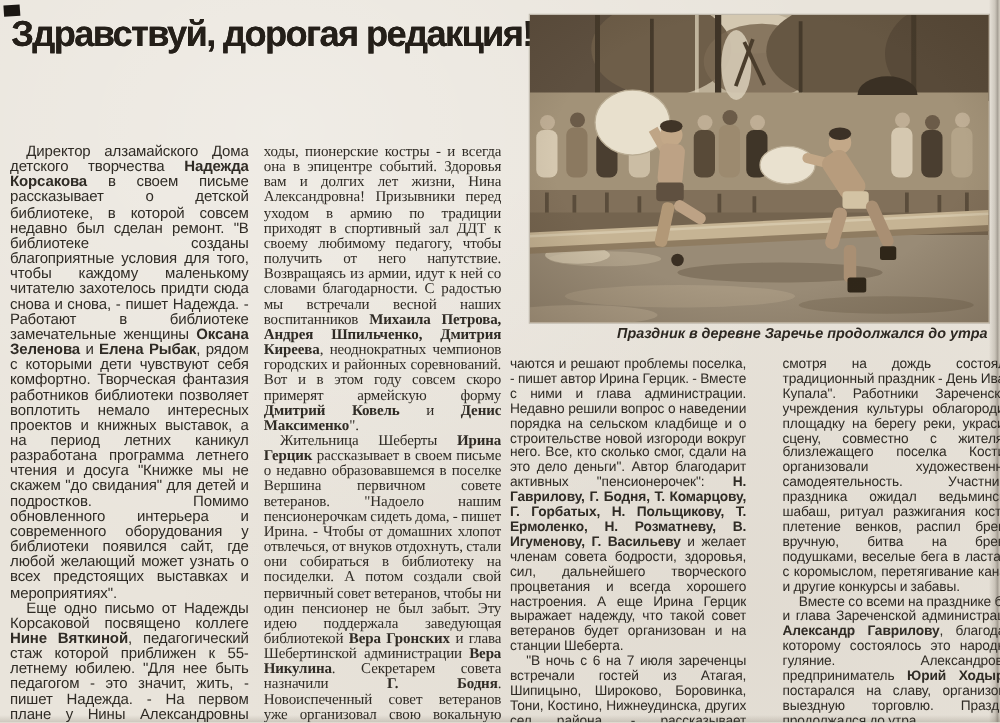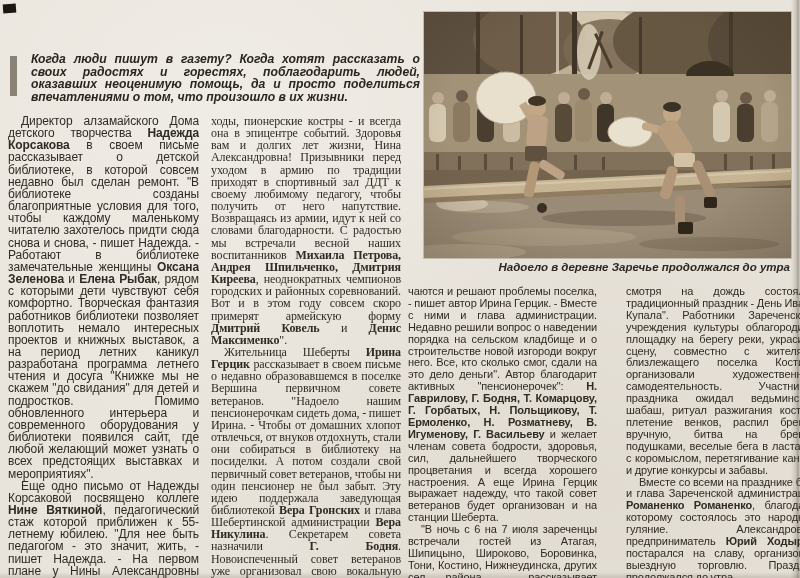--- a/index.html
+++ b/index.html
@@ -37,25 +37,22 @@
 </style>
 </head>
 <body>
 
 <div class="page">
 
   <div class="corner-mark"></div>
   <div class="edge-right"></div>
   <div class="edge-bottom"></div>
 
+  <h1 class="headline">Здравствуй, дорогая редакция!</h1>
 
-  <div class="lead">
-    <div class="lead-bar"></div>
-    <p class="lead-text">Когда люди пишут в газету? Когда хотят рассказать о своих радостях и горестях, поблагодарить людей, оказавших неоценимую помощь, да и просто поделиться впечатлениями о том, что произошло в их жизни.</p>
-  </div>
 
   <div class="photo">
     <svg viewBox="0 0 367 246" preserveAspectRatio="none">
       <defs>
         <radialGradient id="vig" cx="50%" cy="45%" r="75%">
           <stop offset="60%" stop-color="rgba(60,45,28,0)"></stop>
           <stop offset="100%" stop-color="rgba(60,45,28,0.25)"></stop>
         </radialGradient>
       </defs>
 
@@ -160,36 +157,36 @@
         <rect x="243" y="154" width="11" height="34" rx="5" fill="#b2977a" transform="rotate(16 248 158)"></rect>
         <rect x="251" y="184" width="10" height="30" rx="4" fill="#a98f73"></rect>
         <rect x="254" y="210" width="15" height="12" rx="2" fill="#2f2619"></rect>
         <rect x="268" y="149" width="10" height="40" rx="5" fill="#a98f73" transform="rotate(-24 272 152)"></rect>
         <rect x="280" y="185" width="13" height="11" rx="2" fill="#2f2619"></rect>
       </g>
       <rect x="0" y="0" width="367" height="246" fill="url(#vig)"></rect>
     </svg>
   </div>
 
-  <p class="caption">Надоело в деревне Заречье продолжался до утра</p>
+  <p class="caption">Праздник в деревне Заречье продолжался до утра</p>
 
   <div class="col col-1">
 
   <p class="indent"><span>Директор алзамайского Дома детского творчества </span><span class="b">Надежда Корсакова</span><span> в своем письме рассказывает о детской библиотеке, в которой совсем недавно был сделан ремонт. "В библиотеке созданы благоприятные условия для того, чтобы каждому маленькому читателю захотелось придти сюда снова и снова, - пишет Надежда. - Работают в библиотеке замечательные женщины </span><span class="b">Оксана Зеленова</span><span> и </span><span class="b">Елена Рыбак</span><span>, рядом с которыми дети чувствуют себя комфортно. Творческая фантазия работников библиотеки позволяет воплотить немало интересных проектов и книжных выставок, а на период летних каникул разработана программа летнего чтения и досуга "Книжке мы не скажем "до свидания" для детей и подростков. Помимо обновленного интерьера и современного оборудования у библиотеки появился сайт, где любой желающий может узнать о всех предстоящих выставках и мероприятиях".</span></p>
       <p class="indent"><span>Еще одно письмо от Надежды Корсаковой посвящено коллеге </span><span class="b">Нине Вяткиной</span><span>, педагогический стаж которой приближен к 55-летнему юбилею. "Для нее быть педагогом - это значит, жить, - пишет Надежда. - На первом плане у Нины Александровны простое человеческое желание помочь, подбодрить, приласкать, посочувствовать, успокоить. Но умеет она и потребовать, добиться поставленной цели. Годы идут, а покой ей только снится. Спортивные эстафеты в зале под громкие крики болельщиков, военизированные эстафеты на улице, когда ни снег, ни ветер нипочем, по-</span></p>
     </div>
   <div class="col col-2">
 
   <p><span>ходы, пионерские костры - и всегда она в эпицентре событий. Здоровья вам и долгих лет жизни, Нина Александровна! Призывники перед уходом в армию по традиции приходят в спортивный зал ДДТ к своему любимому педагогу, чтобы получить от него напутствие. Возвращаясь из армии, идут к ней со словами благодарности. С радостью мы встречали весной наших воспитанников </span><span class="b">Михаила Петрова, Андрея Шпильченко, Дмитрия Киреева</span><span>, неоднократных чемпионов городских и районных соревнований. Вот и в этом году совсем скоро примерят армейскую форму </span><span class="b">Дмитрий Ковель</span><span> и </span><span class="b">Денис Максименко</span><span>".</span></p>
       <p class="indent"><span>Жительница Шеберты </span><span class="b">Ирина Герцик</span><span> рассказывает в своем письме о недавно образовавшемся в поселке Вершина первичном совете ветеранов. "Надоело нашим пенсионерочкам сидеть дома, - пишет Ирина. - Чтобы от домашних хлопот отвлечься, от внуков отдохнуть, стали они собираться в библиотеку на посиделки. А потом создали свой первичный совет ветеранов, чтобы ни один пенсионер не был забыт. Эту идею поддержала заведующая библиотекой </span><span class="b">Вера Гронских</span><span> и глава Шебертинской администрации </span><span class="b">Вера Никулина</span><span>. Секретарем совета назначили </span><span class="b">Г. Бодня</span><span>. Новоиспеченный совет ветеранов уже организовал свою вокальную группу. К празднику 9 мая перед жителями поселка и ветеранами войны они выступили со своим концертом. Весело прошел здесь праздник Русской березки. Каждую среду за кружечкой чая все встре-</span></p>
     </div>
   <div class="col col-3 cols-lower">
 
   <p><span>чаются и решают проблемы поселка, - пишет автор Ирина Герцик. - Вместе с ними и глава администрации. Недавно решили вопрос о наведении порядка на сельском кладбище и о строительстве новой изгороди вокруг него. Все, кто сколько смог, сдали на это дело деньги". Автор благодарит активных "пенсионерочек": </span><span class="b">Н. Гаврилову, Г. Бодня, Т. Комарцову, Г. Горбатых, Н. Польщикову, Т. Ермоленко, Н. Розматневу, В. Игуменову, Г. Васильеву</span><span> и желает членам совета бодрости, здоровья, сил, дальнейшего творческого процветания и всегда хорошего настроения. А еще Ирина Герцик выражает надежду, что такой совет ветеранов будет организован и на станции Шеберта.</span></p>
       <p class="indent"><span>"В ночь с 6 на 7 июля зареченцы встречали гостей из Атагая, Шипицыно, Широково, Боровинка, Тони, Костино, Нижнеудинска, других сел района, - рассказывает </span><span class="b">Светлана Белан</span></p>
     </div>
   <div class="col col-4 cols-lower">
 
   <p><span>смотря на дождь состоялся традиционный праздник - День Ивана Купала". Работники Зареченского учреждения культуры облагородили площадку на берегу реки, украсили сцену, совместно с жителями близлежащего поселка Костино организовали художественную самодеятельность. Участников праздника ожидал ведьминский шабаш, ритуал разжигания костра, плетение венков, распил бревен вручную, битва на бревне подушками, веселые бега в ластах и с коромыслом, перетягивание каната и другие конкурсы и забавы.</span></p>
-      <p class="indent"><span>Вместе со всеми на празднике был и глава Зареченской администрации </span><span class="b">Романенко Романенко</span><span>, благодаря которому состоялось это народное гуляние. Александровны предприниматель </span><span class="b">Юрий Ходырев</span><span> постарался на славу, организовав выездную торговлю. Праздник продолжался до утра.</span></p>
+      <p class="indent"><span>Вместе со всеми на празднике был и глава Зареченской администрации </span><span class="b">Александр Гаврилову</span><span>, благодаря которому состоялось это народное гуляние. Александровны предприниматель </span><span class="b">Юрий Ходырев</span><span> постарался на славу, организовав выездную торговлю. Праздник продолжался до утра.</span></p>
     </div>
 
 </div>
 
 </body></html>

